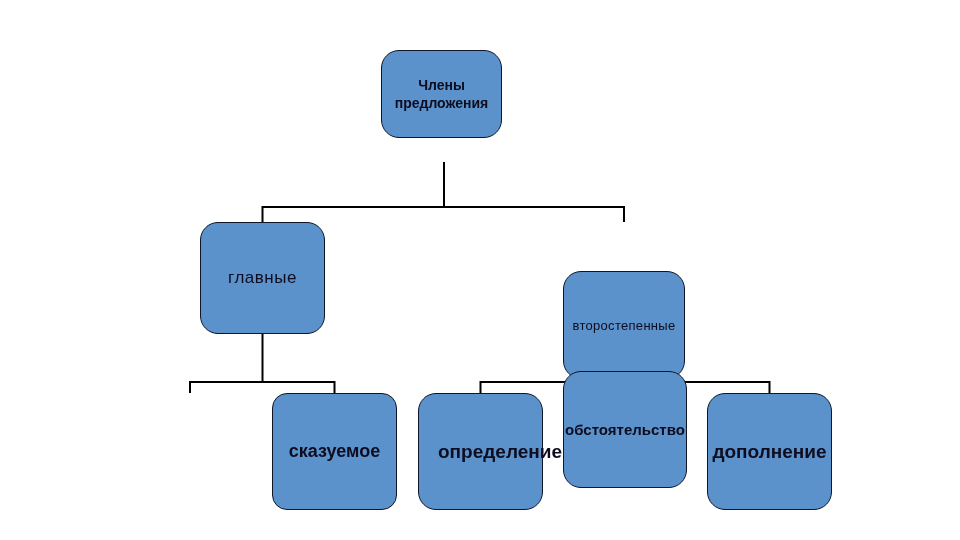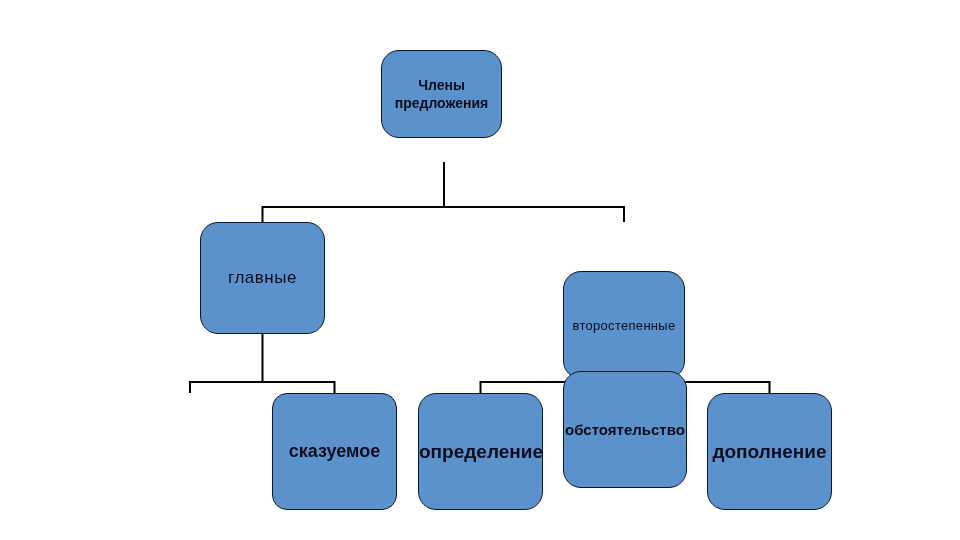--- a/index.html
+++ b/index.html
@@ -42,21 +42,21 @@
     justify-content: center;
     text-align: center;
     color: var(--node-text, #0d0d1f);
   }
   .node .label { display: block; width: 100%; }
   .node-root       { left: 381px; top:  50px; width: 121px; height: 88px; font-size: 14px; font-weight: bold; line-height: 1.3; }
   .node-main       { left: 200px; top: 222px; width: 125px; height: 112px; font-size: 17px; letter-spacing: 0.5px; }
   .node-secondary  { left: 563px; top: 232px; width: 122px; height: 108px; font-size: 13px; letter-spacing: 0.3px; margin-top: 39px; }
   .node-subject    { left: 130px; top: 393px; width: 120px; height: 117px; font-size: 18px; font-weight: bold; white-space: nowrap; }
   .node-predicate  { left: 272px; top: 393px; width: 125px; height: 117px; font-size: 18px; font-weight: bold; white-space: nowrap; border-radius: 15px; }
-  .node-attribute  { left: 418px; top: 393px; width: 125px; height: 117px; font-size: 19px; font-weight: bold; white-space: nowrap; }
+  .node-attribute  { left: 418px; top: 393px; width: 125px; height: 117px; font-size: 19px; font-weight: bold; white-space: nowrap; padding-left: 19px; }
   .node-adverbial  { left: 563px; top: 371px; width: 124px; height: 117px; font-size: 15px; font-weight: 700; white-space: nowrap; }
   .node-object     { left: 707px; top: 393px; width: 125px; height: 117px; font-size: 19px; font-weight: bold; white-space: nowrap; justify-content: center; }
 </style>
 </head>
 <body>
 
 <div class="slide">
 
 
   <svg class="connectors" viewBox="0 0 960 540" aria-hidden="true">

